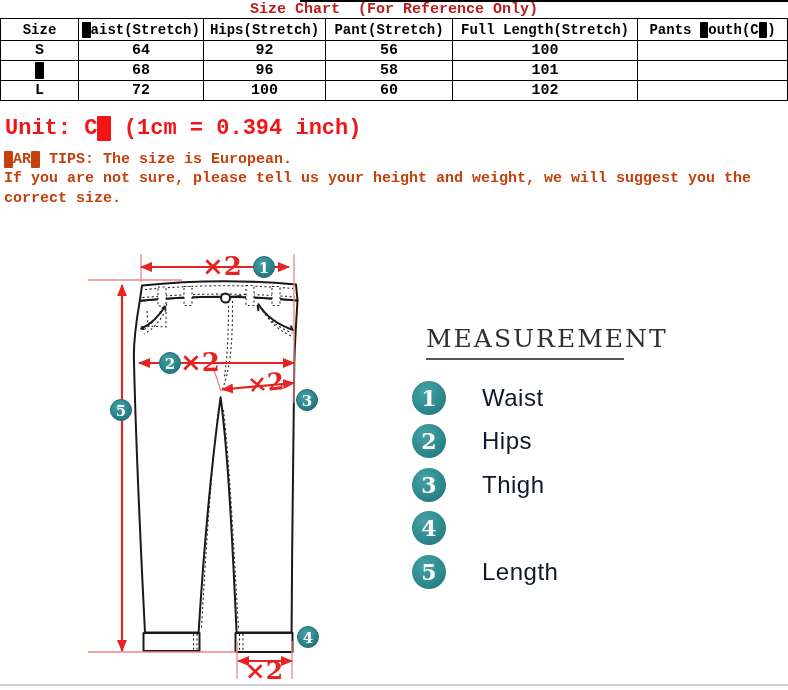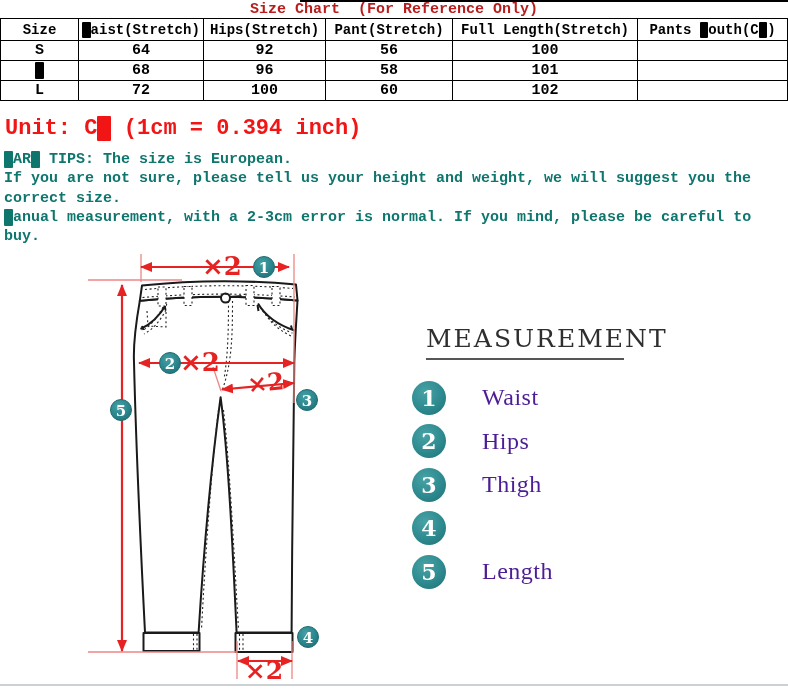--- a/index.html
+++ b/index.html
@@ -17,34 +17,34 @@
     font-weight:bold;color:#000;overflow:hidden;white-space:nowrap;}
   #size-table th{height:21px;font-size:14px;}
   #size-table td{height:19px;font-size:15px;}
 
   
   .blk{background:currentColor;border-radius:1px;}
 
   
   #unit-note{position:absolute;left:5px;top:116px;font-size:22px;font-weight:bold;color:#f21515;white-space:pre;}
   #tips{position:absolute;left:4px;top:150px;width:782px;font-size:15px;line-height:19.3px;
-        font-weight:bold;color:#0f766e;}
+        font-weight:bold;color:#c2410c;}
 
   
   #legend-title{position:absolute;left:426px;top:324px;width:198px;text-align:center;
     font-family:"DejaVu Serif","Liberation Serif",serif;font-size:25px;color:#2f2f2f;
     letter-spacing:2px;padding-bottom:5px;border-bottom:2px solid #565656;}
   #legend{position:absolute;left:412px;top:376px;display:flex;flex-direction:column;}
   .legend-item{height:43.5px;display:flex;align-items:center;}
   .lcircle{width:34px;height:34px;border-radius:50%;flex:0 0 34px;
     background:radial-gradient(circle at 38% 32%, #48a2a6 0%, #2d8a8e 55%, #1f7076 100%);
     display:flex;align-items:center;justify-content:center;
     font-family:"DejaVu Serif","Liberation Serif",serif;font-weight:bold;font-size:22px;color:#fff;}
-  .llabel{margin-left:36px;font-family:Liberation Serif, serif;
-    font-size:24px;color:#4c1d95;letter-spacing:0.5px;}
+  .llabel{margin-left:36px;font-family:Liberation Sans, sans-serif;
+    font-size:24px;color:#0f172a;letter-spacing:0.5px;}
 
   
   #diagram{position:absolute;left:0;top:0;width:788px;height:690px;pointer-events:none;}
 </style>
 </head>
 <body>
 
 <div id="page">
 
   <div id="topline" class="line"></div>
@@ -97,21 +97,20 @@
         <td class="blocky"></td>
       </tr>
     </tbody>
   </table>
 
   <div id="unit-note" class="blocky">Unit: C<span class="blk">M</span> (1cm = 0.394 inch)</div>
 
   <div id="tips">
     <div class="blocky"><span class="blk">W</span>AR<span class="blk">M</span> TIPS: The size is European.</div>
     <div class="blocky">If you are not sure, please tell us your height and weight, we will suggest you the correct size.</div>
-    <div class="blocky"><span class="blk">M</span>anual measurement, with a 2-3cm error is normal. If you mind, please be careful to buy.</div>
   </div>
 
   <svg id="diagram" viewBox="0 0 788 690">
     <defs>
       <marker id="ah" viewBox="0 0 12 10" refX="11" refY="5" markerWidth="12" markerHeight="10" orient="auto-start-reverse" markerUnits="userSpaceOnUse">
         <path d="M0,0 L12,5 L0,10 Z" fill="#e62222"></path>
       </marker>
       <radialGradient id="tg" cx="40%" cy="33%" r="75%">
         <stop offset="0" stop-color="#46a0a4"></stop>
         <stop offset="0.6" stop-color="#2b878d"></stop>

